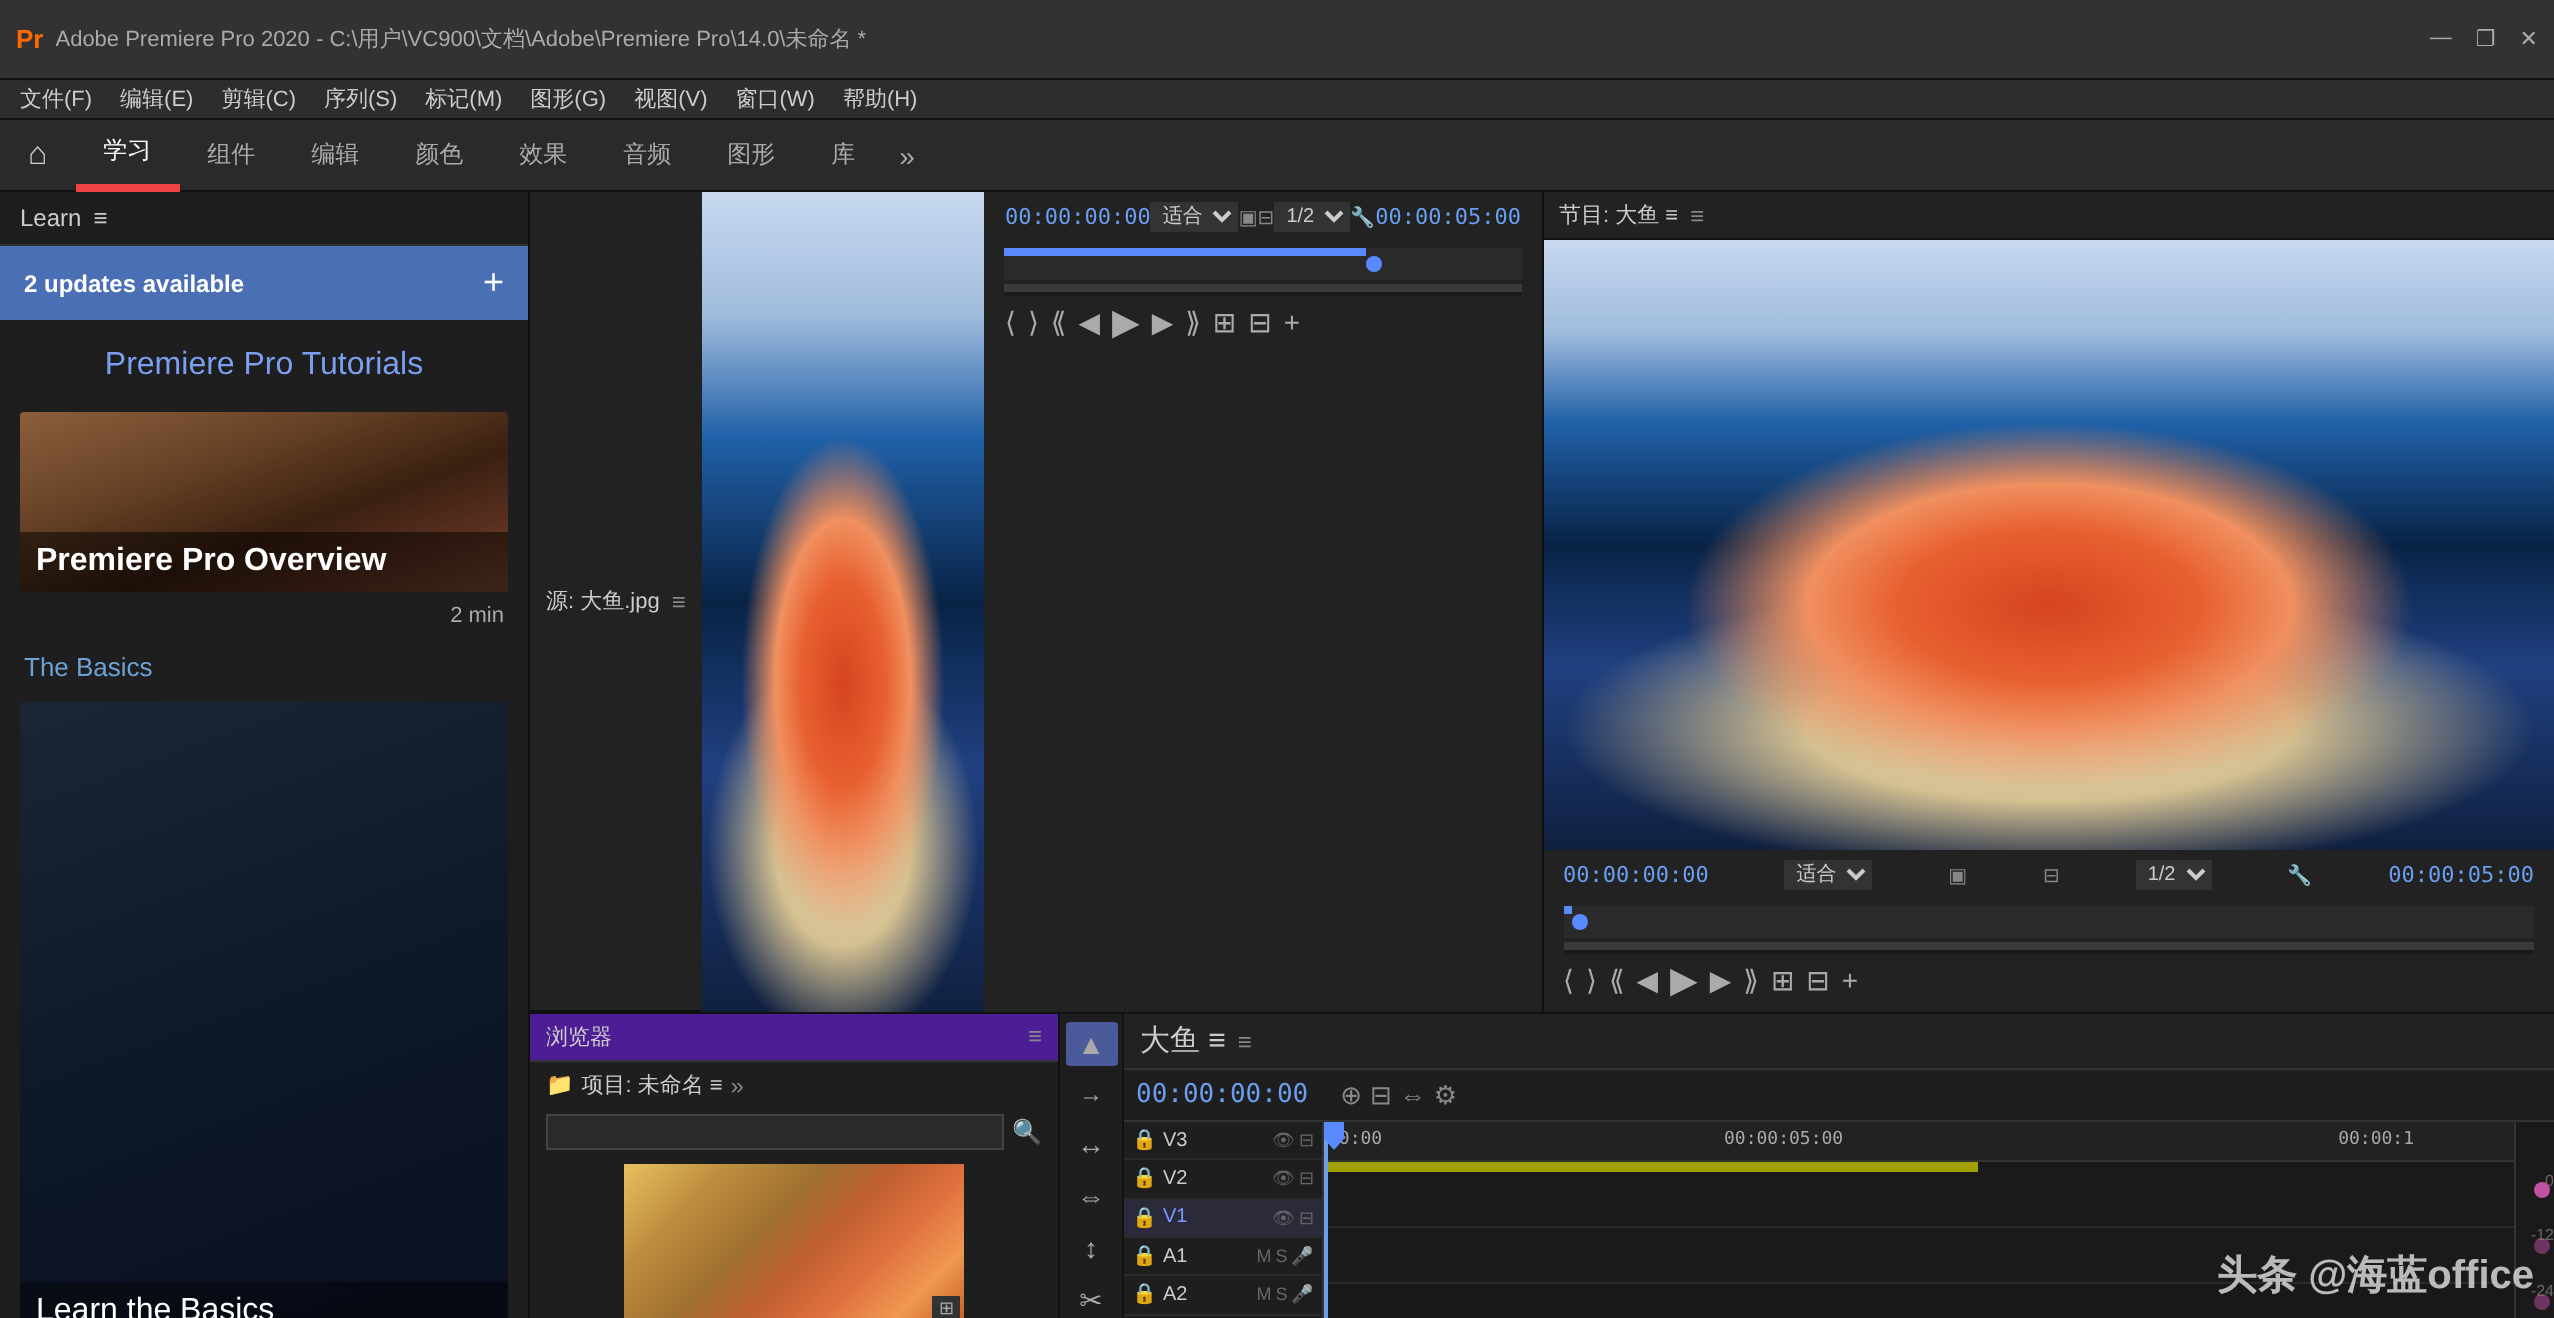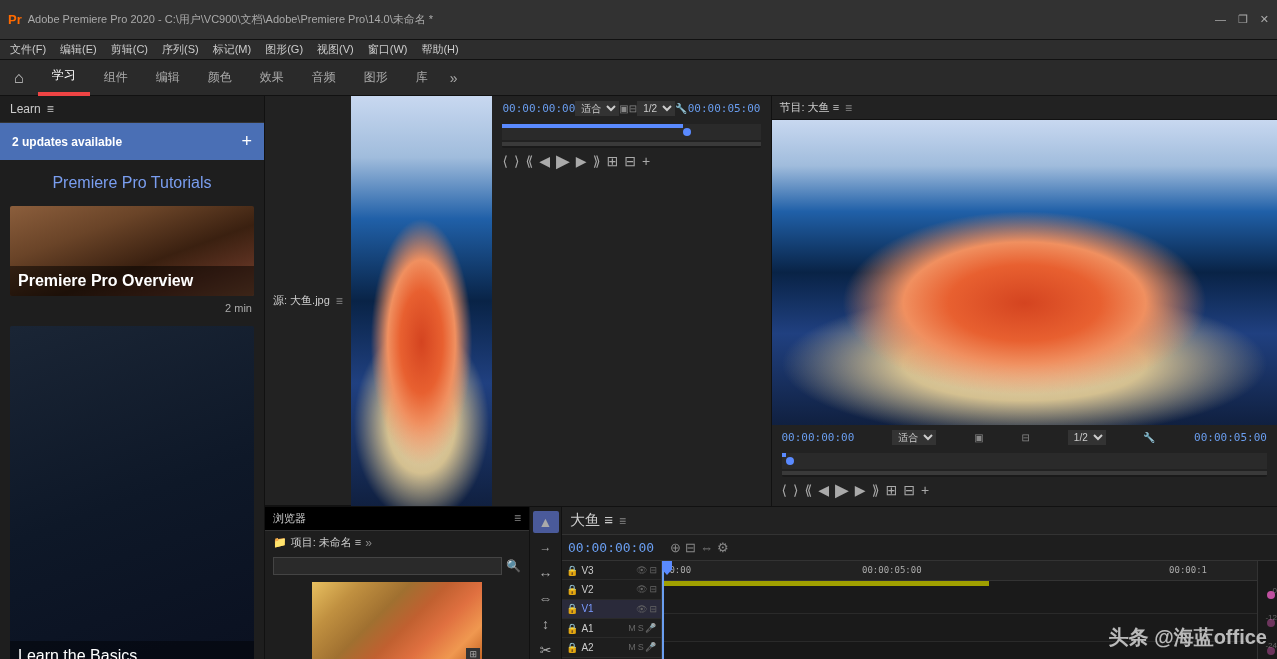--- a/index.html
+++ b/index.html
@@ -78,21 +78,21 @@
     #program-title { color: #ccc; font-size: 11px; }
     #program-menu { color: #888; cursor: pointer; }
     #program-video { flex: 1; background: #000; overflow: hidden; }
     #program-controls { background: #222; padding: 3px 6px; }
 
     
     #bottom-row { display: flex; flex: 1; min-height: 0; border-top: 1px solid #111; }
 
     
     #project-panel { width: 265px; background: #1e1e1e; border-right: 1px solid #111; flex-shrink: 0; display: flex; flex-direction: column; }
-    #project-header { display: flex; align-items: flex-start; padding: 4px 8px; background: #000000; border-bottom: 1px solid #333; gap: 4px; }
+    #project-header { display: flex; align-items: flex-start; padding: 4px 8px; background: #4c1d95; border-bottom: 1px solid #333; gap: 4px; }
     #project-title { color: #ccc; font-size: 11px; flex: 1; }
     #project-panel-menu { color: #888; cursor: pointer; }
     #project-expand { color: #888; cursor: pointer; font-size: 12px; }
     #project-file-row { display: flex; align-items: center; padding: 4px 8px; gap: 4px; }
     #proj-file-icon { color: #aaa; font-size: 11px; }
     #proj-file-name { color: #ccc; font-size: 11px; }
     #search-row { padding: 3px 8px; display: flex; align-items: center; gap: 4px; }
     #search-box { flex: 1; background: #2a2a2a; border: 1px solid #444; color: #ccc; padding: 2px 6px; font-size: 11px; }
     #search-icon-btn { color: #888; cursor: pointer; }
     #thumbnail-area { padding: 4px; display: flex; justify-content: center; }
@@ -198,20 +198,21 @@
     <div id="updates-banner">
       <span id="updates-text">2 updates available</span>
       <span id="updates-plus">+</span>
     </div>
     <div id="tutorials-title">Premiere Pro Tutorials</div>
     <div id="premiere-overview-card">
       <div style="width:100%;height:100%;background:linear-gradient(160deg,#8b5e3c 0%,#6a4428 30%,#3a2010 60%,#5a3020 80%,#7a4a30 100%);"></div>
       <div id="premiere-overview-label">Premiere Pro Overview</div>
     </div>
     <div id="overview-duration">2 min</div>
+    <div id="the-basics-title">The Basics</div>
     <div id="learn-basics-card">
       <div style="width:100%;height:100%;background:linear-gradient(160deg,#1a2535 0%,#0e1828 50%,#0a1020 100%);"></div>
       <div id="learn-basics-label">Learn the Basics</div>
     </div>
   </div>
 
   <div id="center-area">
 
     <div id="monitors-row">
 

